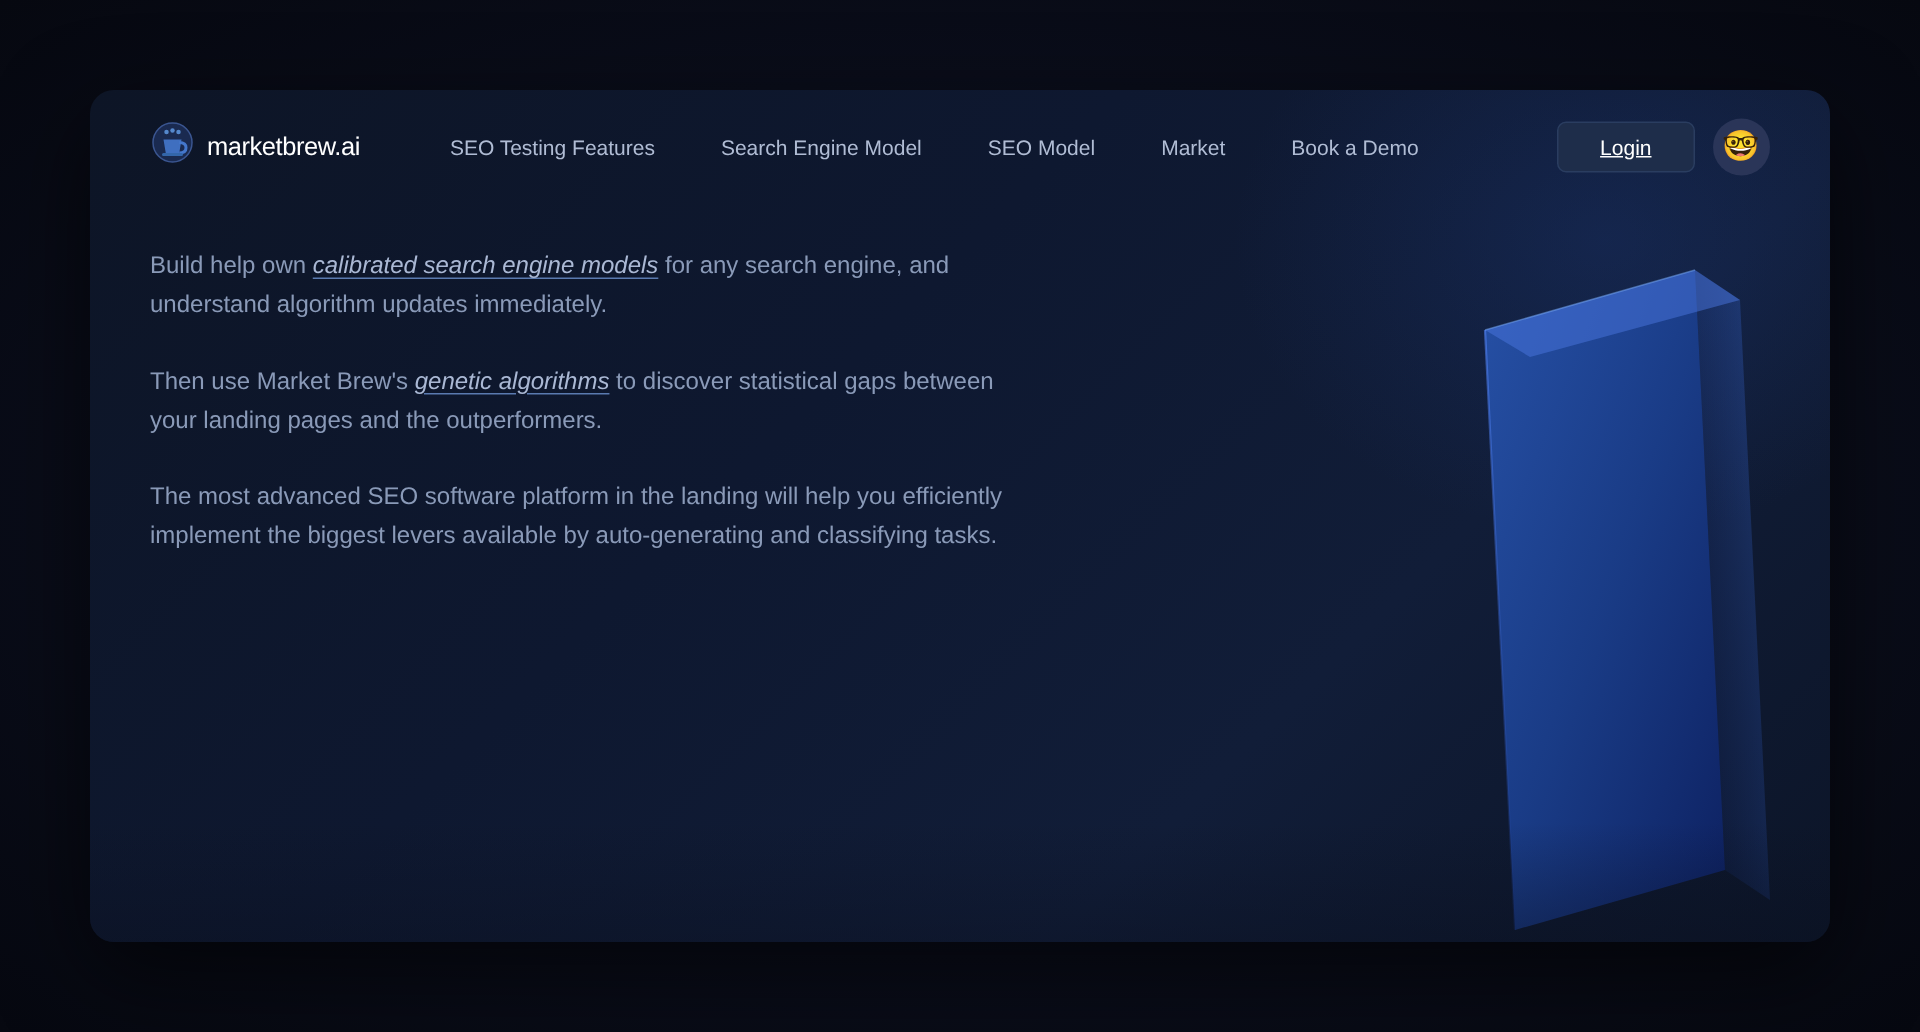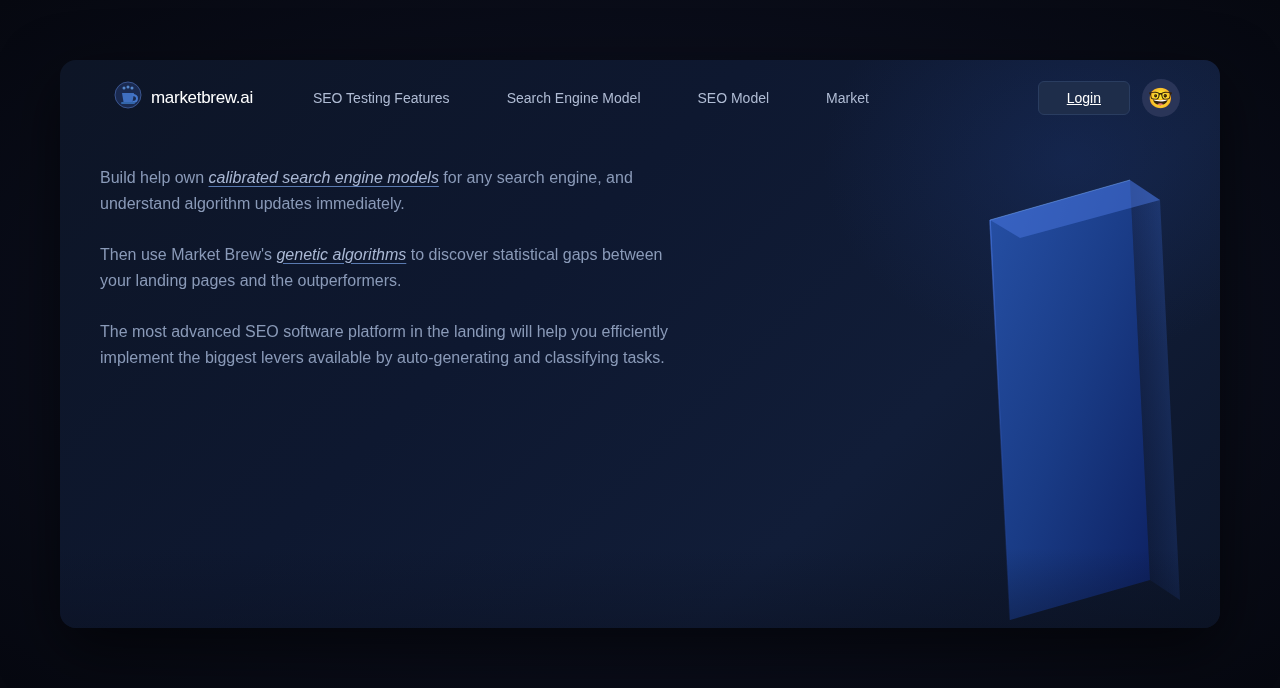--- a/index.html
+++ b/index.html
@@ -50,42 +50,41 @@
     }
 
     
     nav {
       position: relative;
       display: flex;
       align-items: center;
       padding: 0 40px;
       height: 75px;
       z-index: 10;
-      margin-left: 13px;
     }
 
     .logo {
       display: flex;
       align-items: center;
       gap: 8px;
       margin-right: 40px;
       text-decoration: none;
     }
 
     .logo-text {
       color: #ffffff;
       font-size: 17px;
       font-weight: 400;
       letter-spacing: -0.3px;
     }
 
     .nav-links {
       display: flex;
       align-items: flex-end;
-      gap: 17px;
+      gap: 4px;
       flex: 1;
     }
 
     .nav-link {
       color: #b0bcd4;
       font-size: 14px;
       font-weight: 400;
       padding: 8px 20px;
       text-decoration: none;
       white-space: nowrap;
@@ -247,20 +246,21 @@
         </svg>
       </span>
       <span class="logo-text">marketbrew.ai</span>
     </a>
 
     <div class="nav-links">
       <a class="nav-link">SEO Testing Features</a>
       <a class="nav-link">Search Engine Model</a>
       <a class="nav-link">SEO Model</a>
       <a class="nav-link">Market</a>
+      <a class="nav-link">Book a Demo</a>
     </div>
 
     <div class="nav-actions">
       <button class="login-btn">Login</button>
       <div class="avatar">
         <span>🤓</span>
       </div>
     </div>
   </nav>
 

